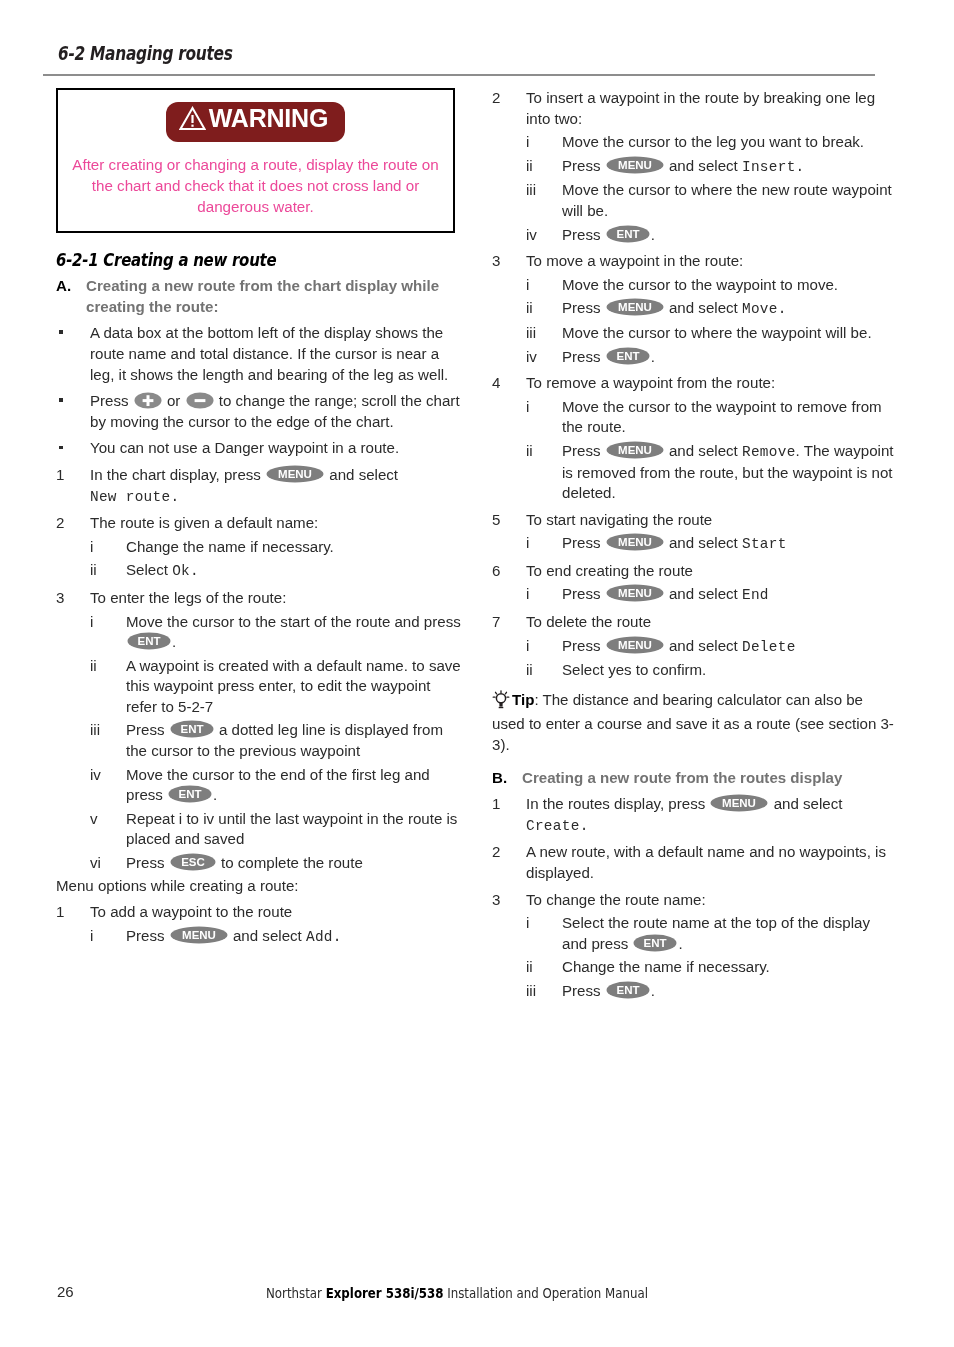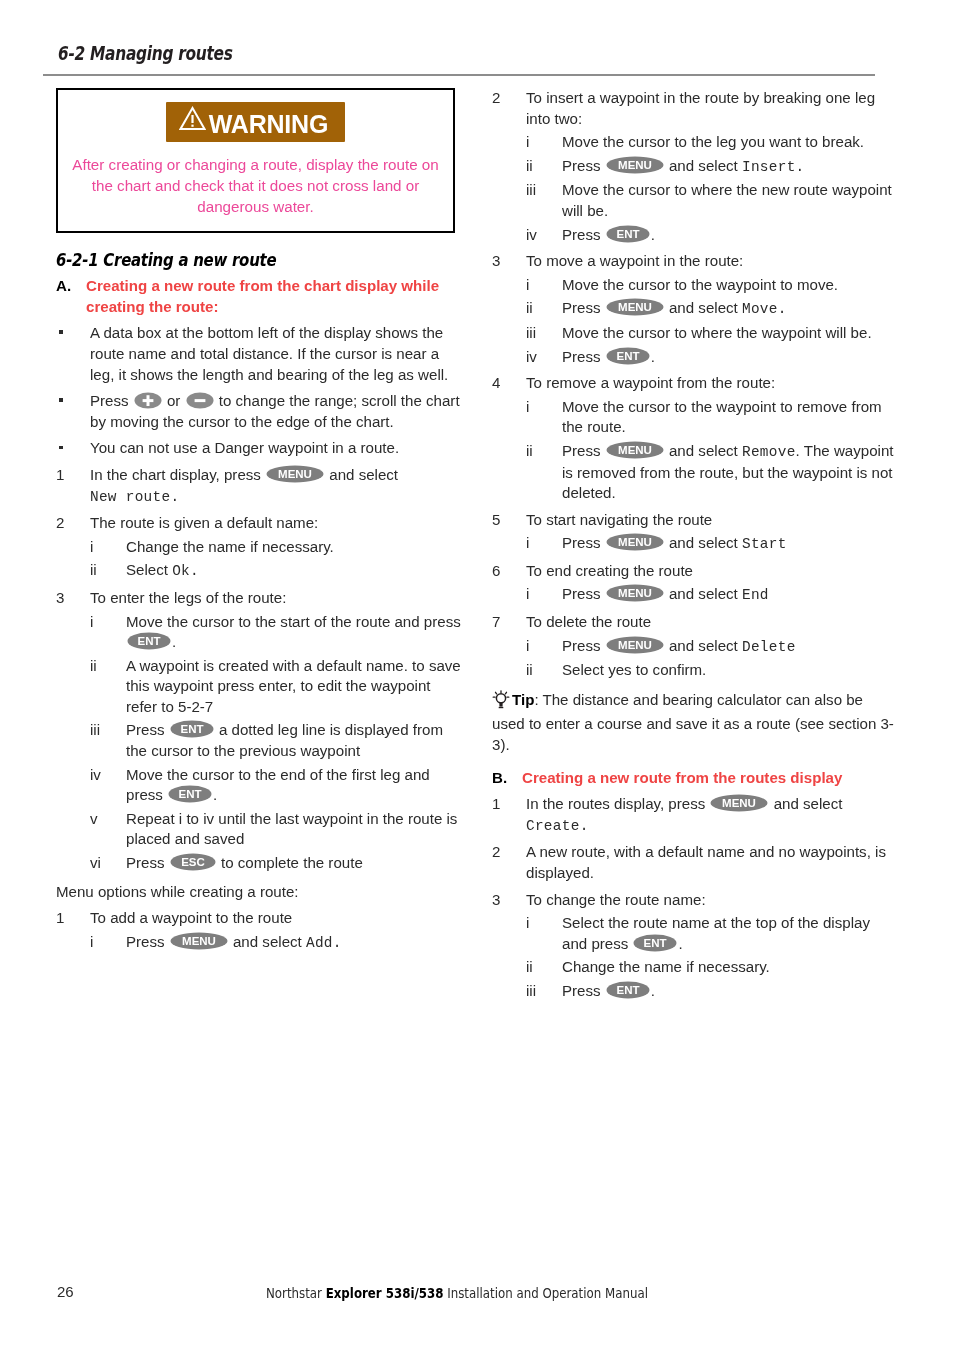--- a/index.html
+++ b/index.html
@@ -61,25 +61,25 @@
   .warn-box {
     box-sizing: border-box;
     border: 2px solid #000;
     width: 399px;
     padding: 12px 14px 14px 14px;
     margin: 0 0 0 0;
   }
   .warn-badge-row { text-align: center; }
   .warn-badge {
     display: inline-flex;
-    align-items: flex-end;
+    align-items: flex-start;
     gap: 3px;
-    background: #a16207;
+    background: #7f1d1d;
     color: #fff;
-    border-radius: 1px;
+    border-radius: 12px;
     padding: 4px 17px 5px 13px;
   }
   .warn-tri { display: block; }
   .warn-word {
     font-family: "Liberation Sans", sans-serif;
     font-weight: bold;
     font-size: 25px;
     letter-spacing: -0.2px;
     line-height: 1;
   }
@@ -113,41 +113,41 @@
   }
   .row.tight { margin-top: 3px; }
   .marker {
     flex: 0 0 auto;
     text-align: left;
   }
   .body-txt { flex: 1 1 auto; }
 
   
   .row-alpha .marker { width: 30px; font-weight: bold; color: #000; }
-  .row-alpha .body-txt { font-weight: bold; color: #ef4444; }
+  .row-alpha .body-txt { font-weight: bold; color: #737373; }
 
   
   .row-bullet .marker { width: 34px; }
   .bullet-dot {
     display: inline-block;
     width: 4px; height: 4px;
     background: #2b2b2b;
     margin-left: 3px;
     vertical-align: 4px;
   }
   .bullet-dot.sm { width: 3.5px; height: 3.5px; }
 
   
   .row-num .marker { width: 34px; }
 
   
   .row-roman { margin-left: 34px; }
   .row-roman .marker { width: 36px; }
 
-  .plain { margin-top: 8px; }
+  .plain { margin-top: 2px; }
 
   
   .key {
     display: inline-block;
     vertical-align: -3px;
     position: relative;
     margin: 0 1px;
   }
   .key svg { display: block; }
 

